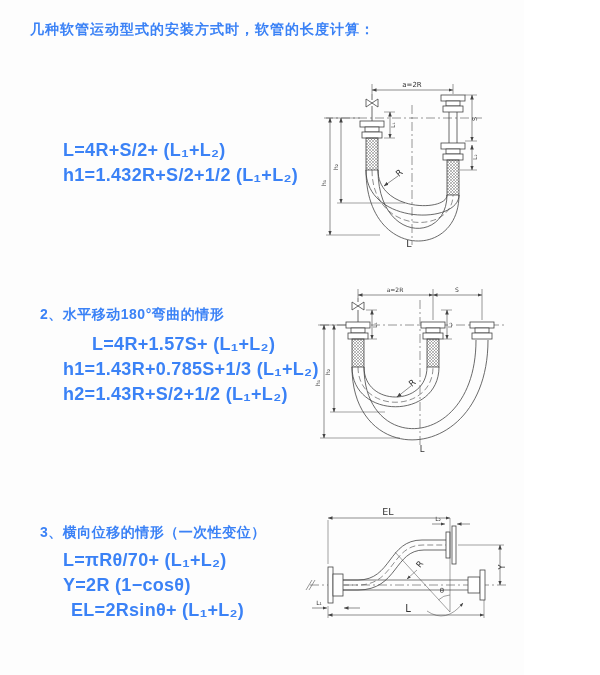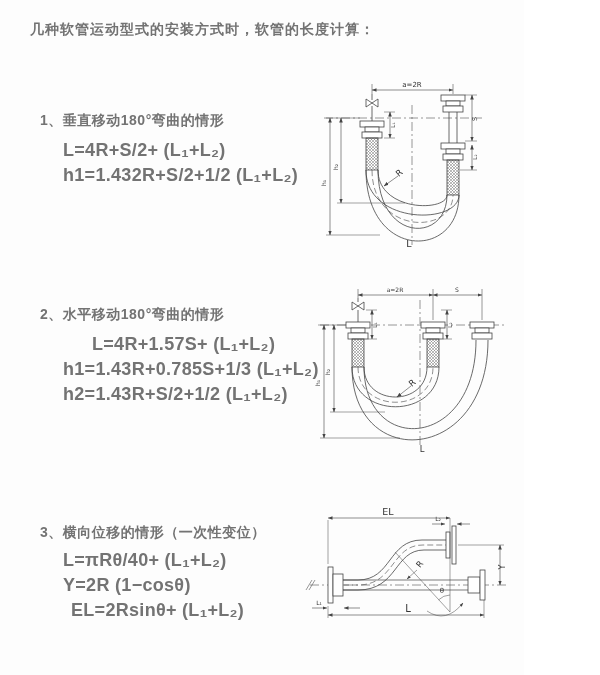--- a/index.html
+++ b/index.html
@@ -1,31 +1,30 @@
 <!DOCTYPE html>
 <html><head>
 <meta charset="utf-8">
 <style>
   html,body{margin:0;padding:0;background:#ffffff;}
   .page{position:relative;width:524px;height:675px;background:#fdfdfd;overflow:hidden;
-        font-family:"Liberation Sans","DejaVu Sans",sans-serif;color:#737373;}
+        font-family:"Liberation Sans","DejaVu Sans",sans-serif;color:#3b82f6;}
   .title{position:absolute;left:30px;top:21px;font-size:14px;font-weight:bold;letter-spacing:1px;}
   .heading{position:absolute;font-size:14px;font-weight:bold;letter-spacing:0.5px;white-space:nowrap;}
   .formula{position:absolute;font-size:18px;font-weight:600;letter-spacing:0.3px;white-space:nowrap;}
   .diagram{position:absolute;}
   svg text{font-family:"DejaVu Sans","Liberation Sans",sans-serif;fill:#333;stroke:none;}
 </style>
 </head>
 <body>
 
 <div class="page">
 
   <div class="title">几种软管运动型式的安装方式时，软管的长度计算：</div>
 
-  <div class="heading" style="left:40px;top:112px;">1、垂直移动180°弯曲的情形</div>
   <div class="formula" style="left:63px;top:140px;">L=4R+S/2+ (L₁+L₂)</div>
   <div class="formula" style="left:63px;top:165px;">h1=1.432R+S/2+1/2 (L₁+L₂)</div>
 
   <svg class="diagram" style="left:310px;top:75px;" width="290" height="190" viewBox="0 0 290 190">
     <defs>
       <marker id="ar1" viewBox="0 0 8 8" refX="7.5" refY="4" markerWidth="8" markerHeight="8" orient="auto-start-reverse">
         <path d="M0,1 L8,4 L0,7 z" fill="#444"></path>
       </marker>
       <pattern id="br1" width="3" height="3" patternUnits="userSpaceOnUse">
         <path d="M0,3 L3,0 M0,0 L3,3" stroke="#666" stroke-width="0.45"></path>
@@ -168,21 +167,21 @@
     <text x="147" y="11.5" text-anchor="middle" font-size="6">S</text>
     <text x="104" y="105" text-anchor="middle" font-size="8.5" transform="rotate(-40 104 105)">R</text>
     <text x="112" y="172" text-anchor="middle" font-size="8.5">L</text>
     <text x="10" y="103" text-anchor="middle" font-size="6" transform="rotate(-90 10 103)">h₁</text>
     <text x="20" y="92" text-anchor="middle" font-size="6" transform="rotate(-90 20 92)">h₂</text>
     <text x="66.5" y="45" text-anchor="middle" font-size="5.5" transform="rotate(-90 66.5 45)">L₁</text>
     <text x="141.5" y="45" text-anchor="middle" font-size="5.5" transform="rotate(-90 141.5 45)">L₂</text>
   </svg>
 
   <div class="heading" style="left:40px;top:524px;">3、横向位移的情形（一次性变位）</div>
-  <div class="formula" style="left:63px;top:550px;">L=πRθ/40+ (L₁+L₂)</div>
+  <div class="formula" style="left:63px;top:550px;">L=πRθ/70+ (L₁+L₂)</div>
   <div class="formula" style="left:63px;top:575px;text-align:center;">Y=2R (1−cosθ)</div>
   <div class="formula" style="left:71px;top:600px;">EL=2Rsinθ+ (L₁+L₂)</div>
 
   <svg class="diagram" style="left:300px;top:500px;" width="300" height="175" viewBox="0 0 300 175">
     <defs>
       <marker id="ar3" viewBox="0 0 8 8" refX="7.5" refY="4" markerWidth="8" markerHeight="8" orient="auto-start-reverse">
         <path d="M0,1 L8,4 L0,7 z" fill="#444"></path>
       </marker>
     </defs>
     <g stroke="#444" stroke-width="0.8" fill="none">

